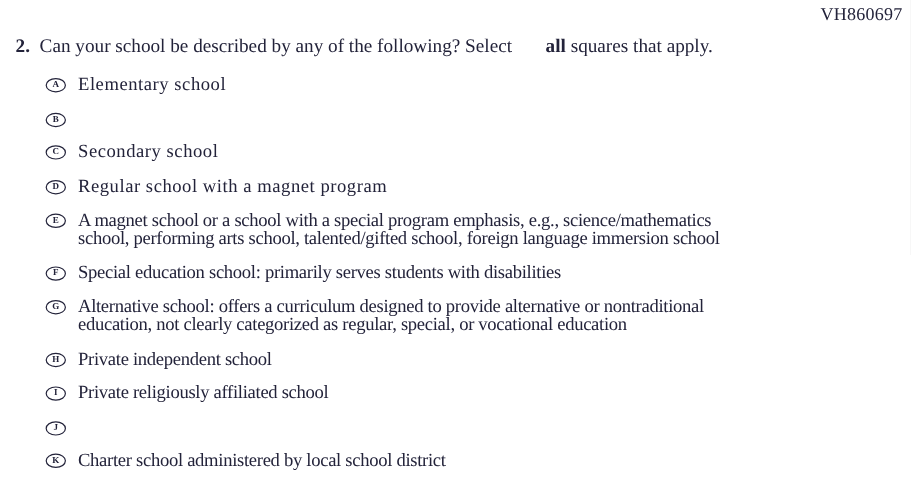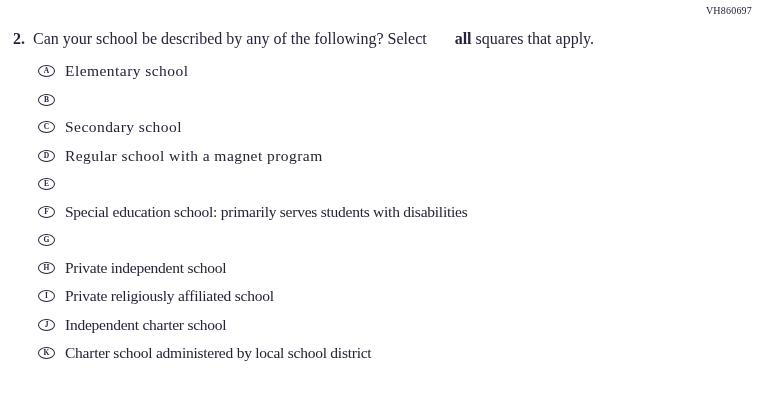--- a/index.html
+++ b/index.html
@@ -11,21 +11,21 @@
     background: #ffffff;
     color: #23233a;
     font-family: "Liberation Serif", "DejaVu Serif", serif;
     overflow: hidden;
     margin: 0 auto;
   }
   .form-code {
     position: absolute;
     top: 5px;
     right: 7px;
-    font-size: 10px;
+    font-size: 15px;
     letter-spacing: 0.2px;
     color: #23233a;
   }
   .question {
     position: absolute;
     top: 29px;
     left: 13px;
     right: 10px;
     font-size: 16px;
     line-height: 19px;
@@ -115,54 +115,57 @@
       <span class="oval">
         <span class="oval-letter">D</span>
       </span>
       <span class="option-label ls-wide">Regular school with a magnet program</span>
     </div>
 
     <div class="option-row">
       <span class="oval">
         <span class="oval-letter">E</span>
       </span>
+      <span class="option-label ls-narrow">A magnet school or a school with a special program emphasis, e.g., science/mathematics
+school, performing arts school, talented/gifted school, foreign language immersion school</span>
     </div>
 
     <div class="option-row">
       <span class="oval">
         <span class="oval-letter">F</span>
       </span>
       <span class="option-label ls-narrow">Special education school: primarily serves students with disabilities</span>
     </div>
 
     <div class="option-row">
       <span class="oval">
         <span class="oval-letter">G</span>
       </span>
+      <span class="option-label ls-narrow">Alternative school: offers a curriculum designed to provide alternative or nontraditional
+education, not clearly categorized as regular, special, or vocational education</span>
     </div>
 
     <div class="option-row">
       <span class="oval">
         <span class="oval-letter">H</span>
       </span>
       <span class="option-label ls-narrow">Private independent school</span>
     </div>
 
     <div class="option-row">
       <span class="oval">
         <span class="oval-letter">I</span>
       </span>
       <span class="option-label ls-narrow">Private religiously affiliated school</span>
     </div>
 
     <div class="option-row">
       <span class="oval">
         <span class="oval-letter">J</span>
       </span>
-      <span class="option-label ls-narrow">Independent charter school</span>
     </div>
 
     <div class="option-row">
       <span class="oval">
         <span class="oval-letter">K</span>
       </span>
       <span class="option-label ls-narrow">Charter school administered by local school district</span>
     </div>
 
   </div>

